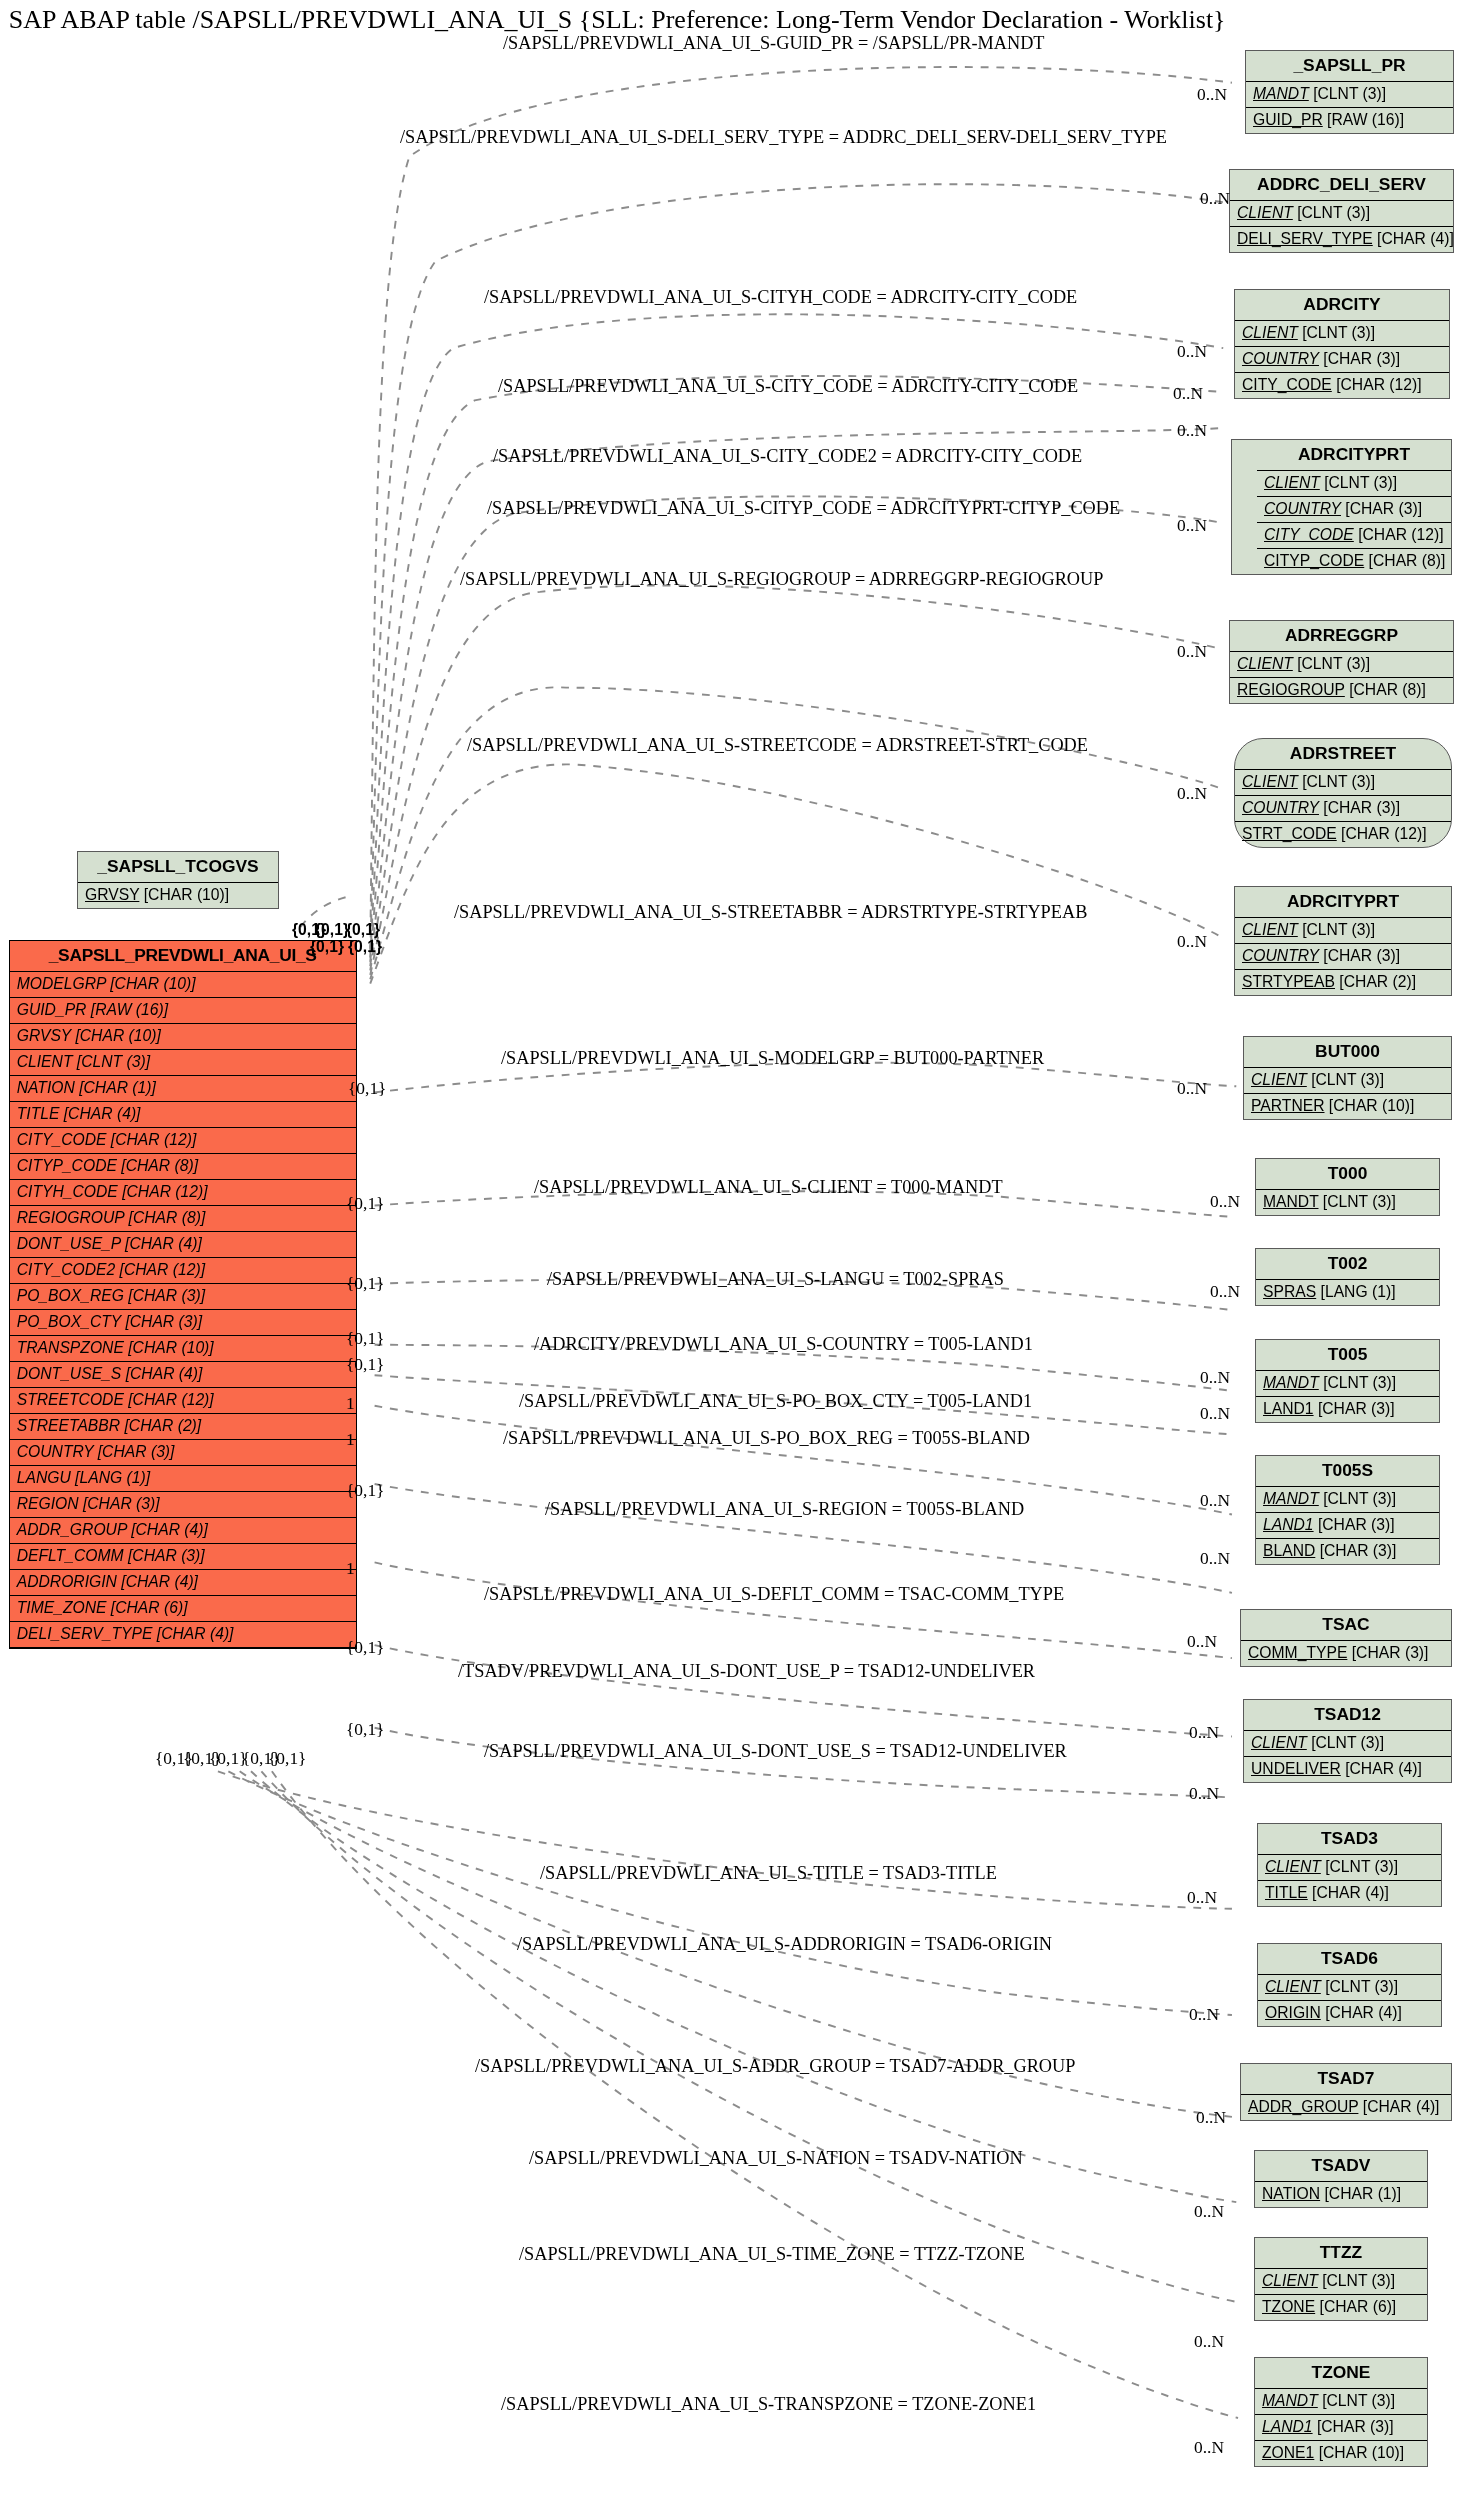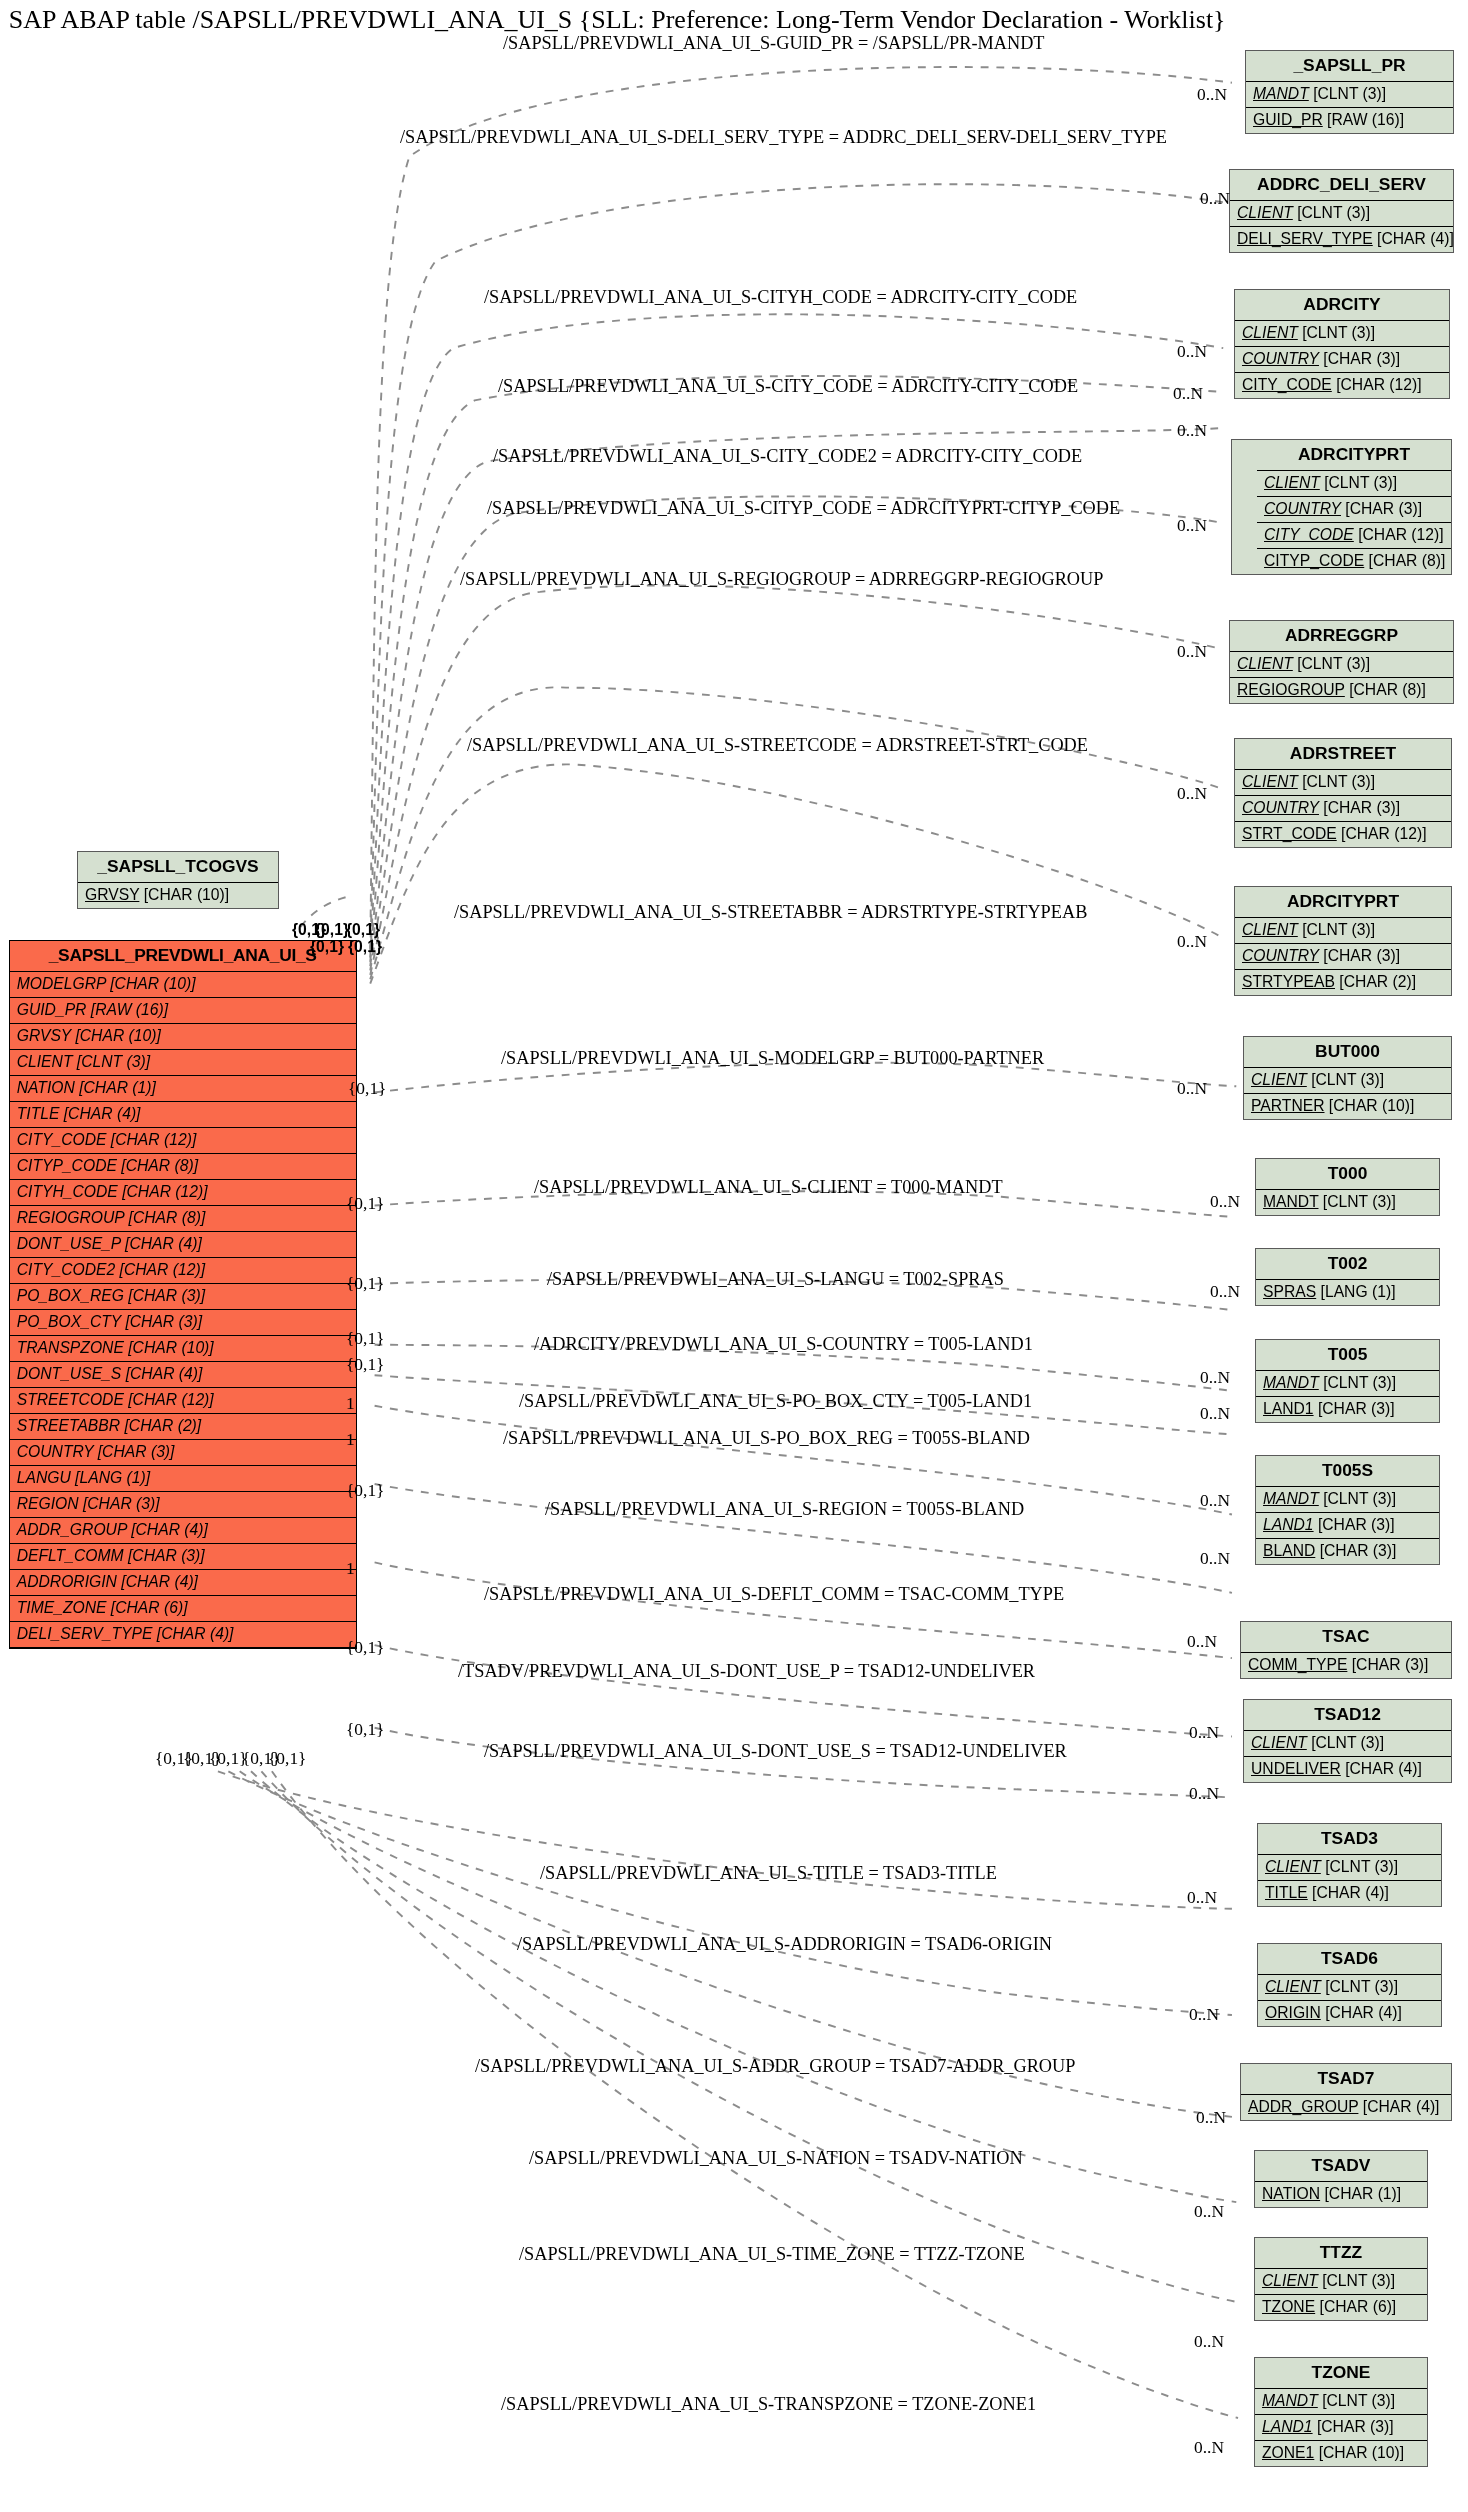--- a/index.html
+++ b/index.html
@@ -141,21 +141,21 @@
         <div class="erow key"><span class="fname">CLIENT</span><span> [CLNT (3)]</span></div>
         <div class="erow key"><span class="fname">COUNTRY</span><span> [CHAR (3)]</span></div>
         <div class="erow key"><span class="fname">CITY_CODE</span><span> [CHAR (12)]</span></div>
         <div class="erow"><span class="fname">CITYP_CODE</span><span> [CHAR (8)]</span></div>
       </div>
       <div class="entity" style="left: 1229px; top: 620px; width: 225px;">
         <div class="ehead">ADRREGGRP</div>
         <div class="erow key"><span class="fname">CLIENT</span><span> [CLNT (3)]</span></div>
         <div class="erow"><span class="fname">REGIOGROUP</span><span> [CHAR (8)]</span></div>
       </div>
-      <div class="entity" style="left: 1234px; top: 738px; width: 218px;">
+      <div class="entity" style="left: 1234px; top: 738px; width: 218px; border-radius: 29px;">
         <div class="ehead">ADRSTREET</div>
         <div class="erow key"><span class="fname">CLIENT</span><span> [CLNT (3)]</span></div>
         <div class="erow key"><span class="fname">COUNTRY</span><span> [CHAR (3)]</span></div>
         <div class="erow"><span class="fname">STRT_CODE</span><span> [CHAR (12)]</span></div>
       </div>
       <div class="entity" style="left: 1234px; top: 886px; width: 218px;">
         <div class="ehead">ADRCITYPRT</div>
         <div class="erow key"><span class="fname">CLIENT</span><span> [CLNT (3)]</span></div>
         <div class="erow key"><span class="fname">COUNTRY</span><span> [CHAR (3)]</span></div>
         <div class="erow"><span class="fname">STRTYPEAB</span><span> [CHAR (2)]</span></div>
@@ -177,21 +177,21 @@
         <div class="ehead">T005</div>
         <div class="erow key"><span class="fname">MANDT</span><span> [CLNT (3)]</span></div>
         <div class="erow"><span class="fname">LAND1</span><span> [CHAR (3)]</span></div>
       </div>
       <div class="entity" style="left: 1255px; top: 1455px; width: 185px;">
         <div class="ehead">T005S</div>
         <div class="erow key"><span class="fname">MANDT</span><span> [CLNT (3)]</span></div>
         <div class="erow key"><span class="fname">LAND1</span><span> [CHAR (3)]</span></div>
         <div class="erow"><span class="fname">BLAND</span><span> [CHAR (3)]</span></div>
       </div>
-      <div class="entity" style="left: 1240px; top: 1609px; width: 212px; margin-top: 12px;">
+      <div class="entity" style="left: 1240px; top: 1609px; width: 212px;">
         <div class="ehead">TSAC</div>
         <div class="erow"><span class="fname">COMM_TYPE</span><span> [CHAR (3)]</span></div>
       </div>
       <div class="entity" style="left: 1243px; top: 1699px; width: 209px;">
         <div class="ehead">TSAD12</div>
         <div class="erow key"><span class="fname">CLIENT</span><span> [CLNT (3)]</span></div>
         <div class="erow"><span class="fname">UNDELIVER</span><span> [CHAR (4)]</span></div>
       </div>
       <div class="entity" style="left: 1257px; top: 1823px; width: 185px;">
         <div class="ehead">TSAD3</div>

